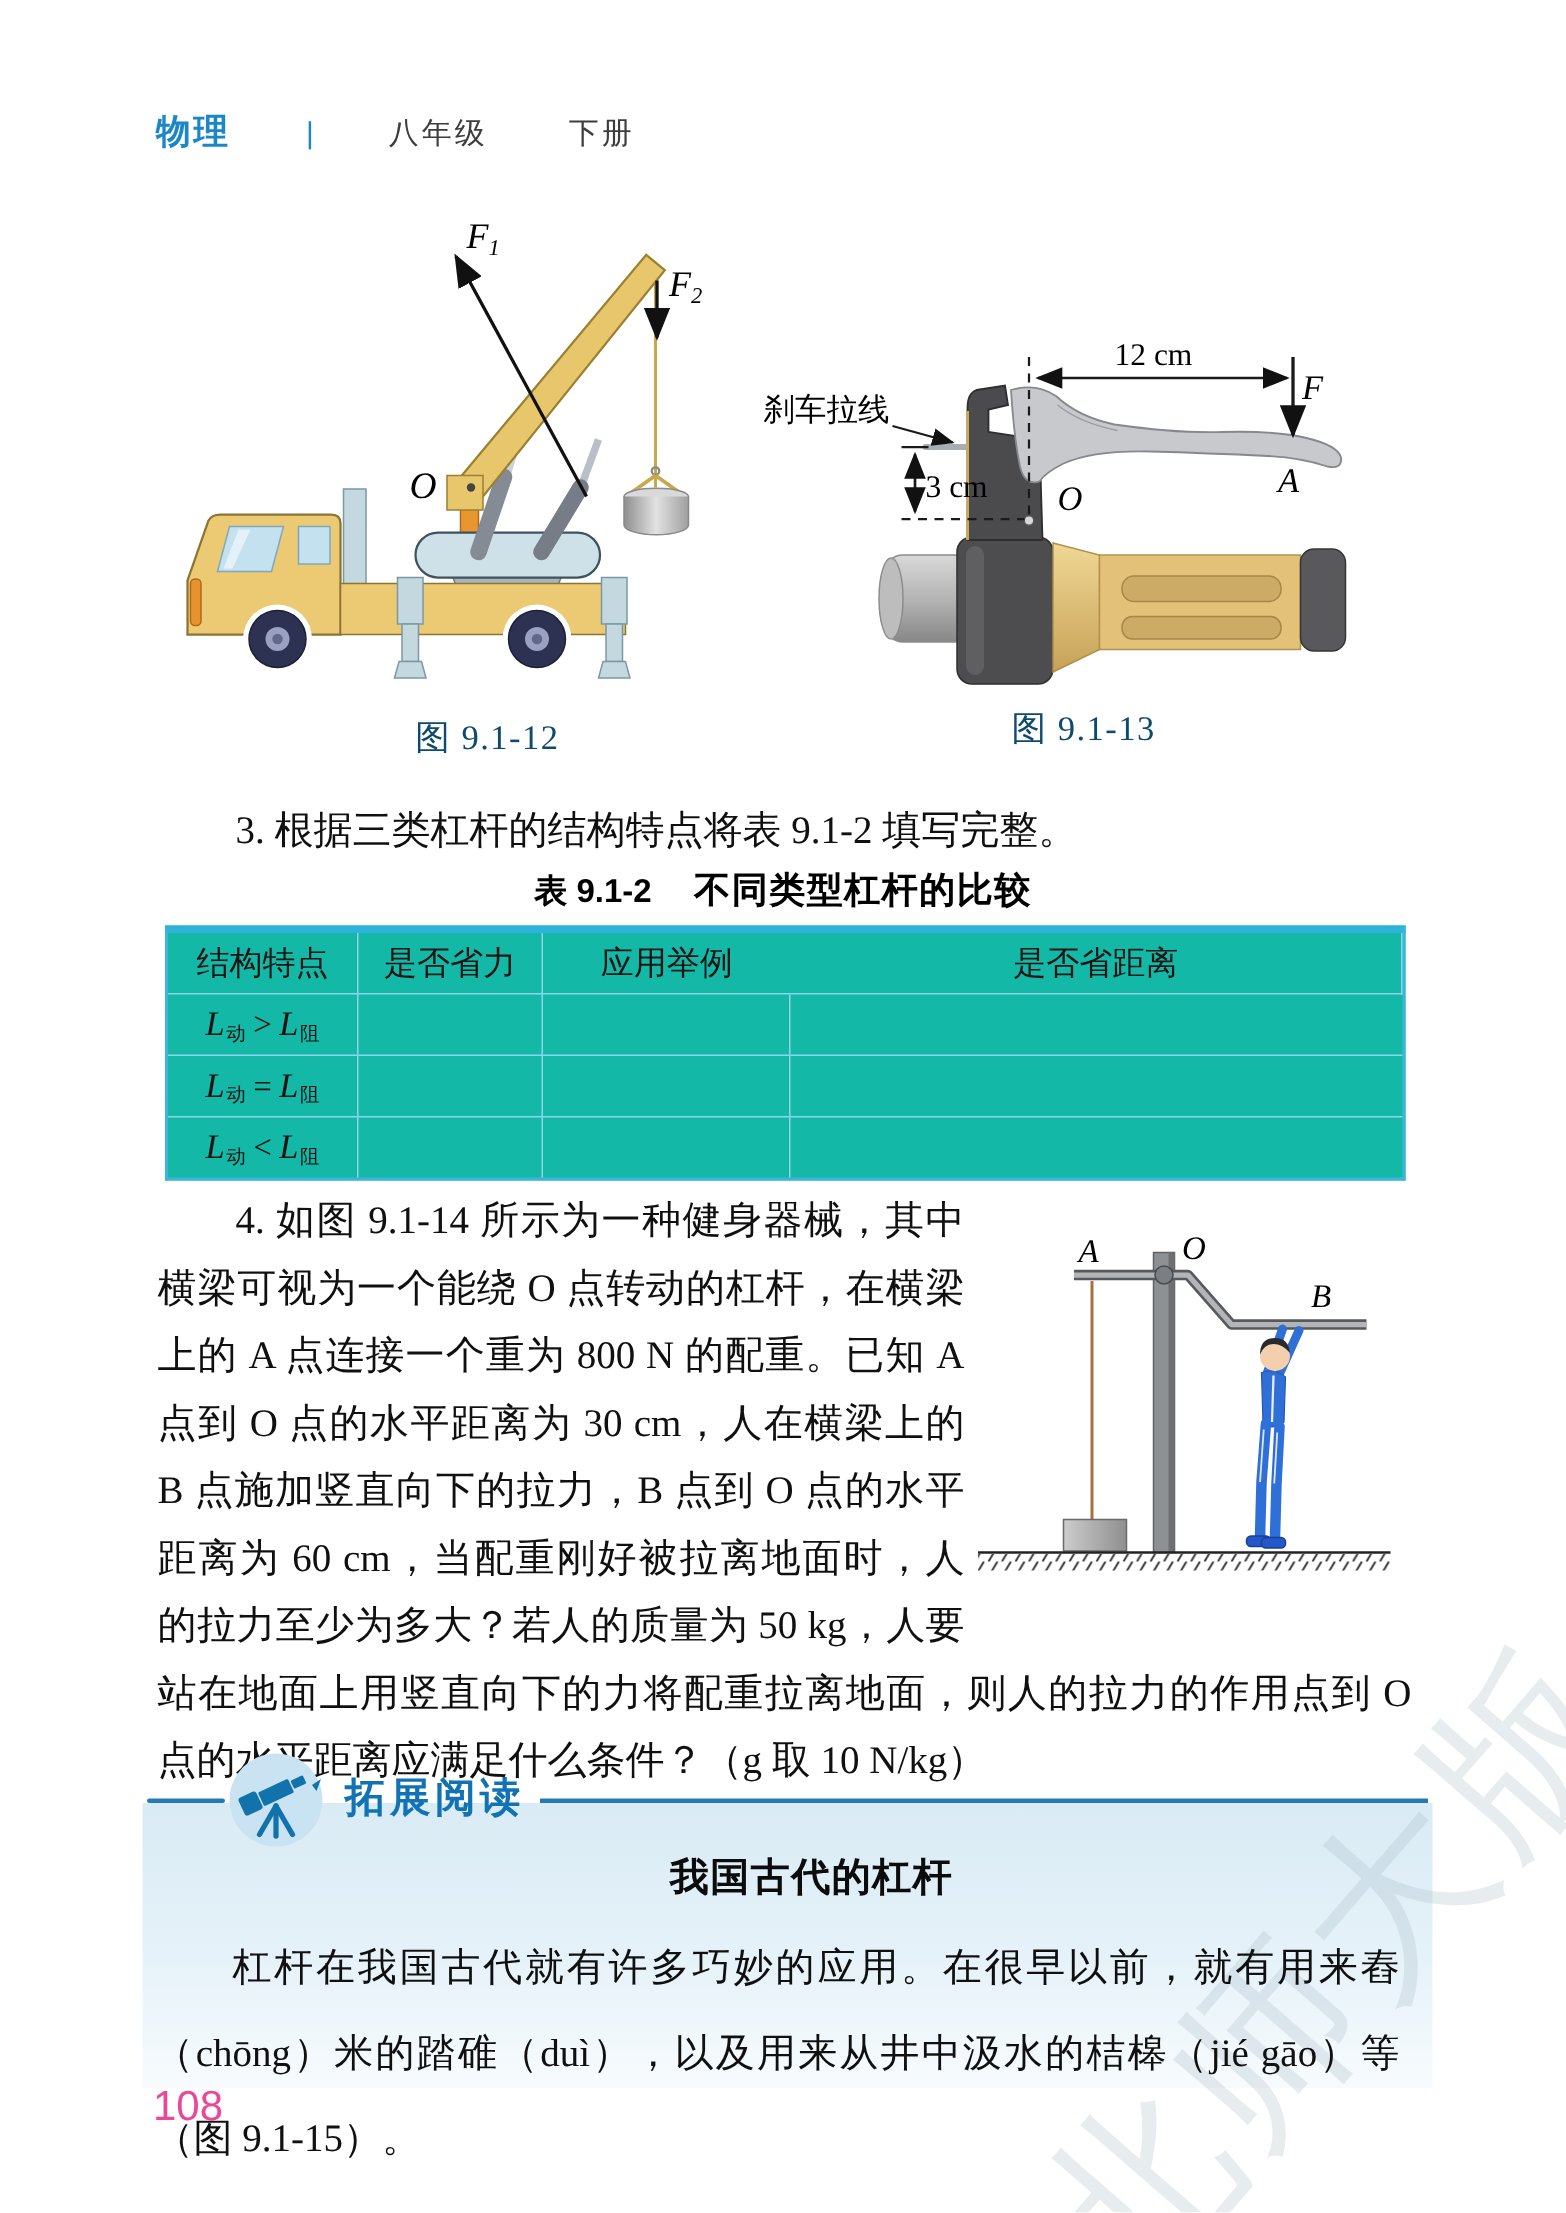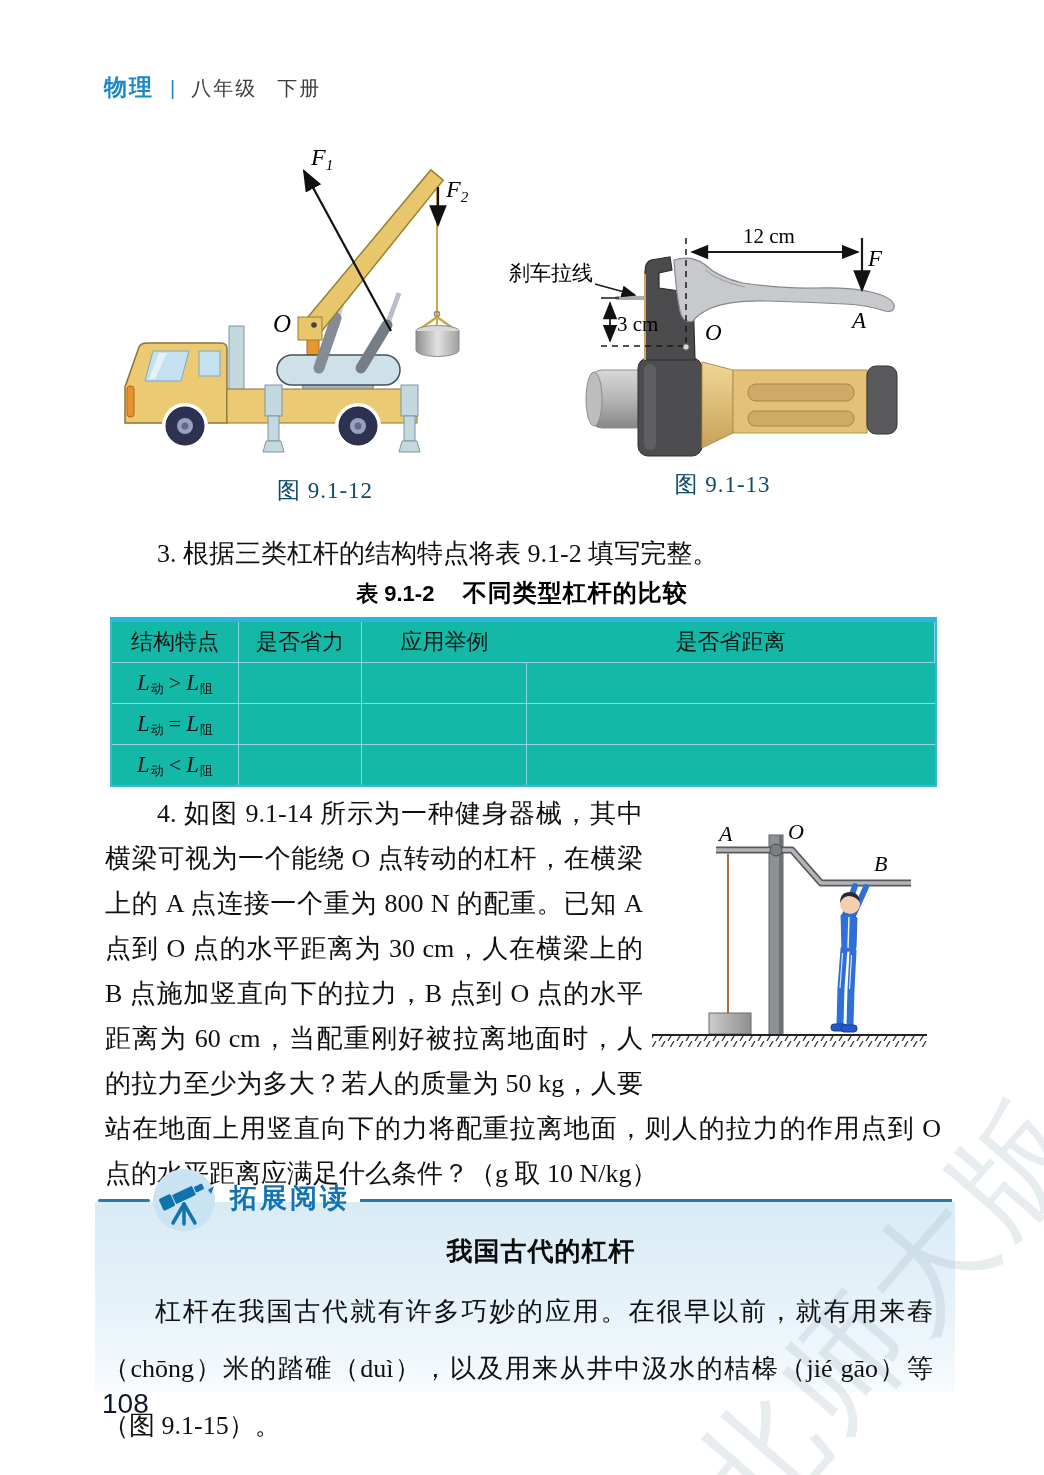--- a/index.html
+++ b/index.html
@@ -1,19 +1,19 @@
 <!DOCTYPE html>
 <html><head>
 <meta charset="utf-8">
 <style>
   html,body{margin:0;padding:0;background:#fff;}
   .page{position:relative;width:1044px;height:1475px;background:#ffffff;overflow:hidden;
         font-family:"Liberation Serif",serif;color:#111;}
   
-  .hdr{position:absolute;left:104px;top:72px;font-family:"Liberation Sans",sans-serif;font-size:20px;color:#3d3d3d;display:flex;align-items:baseline;}
+  .hdr{position:absolute;left:104px;top:72px;font-family:"Liberation Sans",sans-serif;font-size:20px;color:#3d3d3d;display:flex;align-items:baseline;gap:34px;}
   .hdr .subj{color:#1b87c9;font-weight:bold;font-size:23px;letter-spacing:2px;}
   .hdr .sep{color:#1b87c9;margin:0 16px;font-size:20px;}
   .hdr .grade{letter-spacing:2px;}
   .hdr .vol{margin-left:20px;letter-spacing:2px;}
   
   .fig{position:absolute;}
   .figcap{text-align:center;font-size:23px;color:#0c4a6e;letter-spacing:1px;}
   
   .q{font-size:26px;line-height:45px;text-align:justify;color:#101010;}
   .q3{position:absolute;left:105px;top:531px;width:836px;text-indent:2em;}
@@ -47,21 +47,21 @@
   .rline-l{position:absolute;left:98px;top:1199px;width:52px;height:3px;background:#2679b5;border-radius:2px;z-index:2;}
   .rline-r{position:absolute;left:360px;top:1199px;width:592px;height:3px;background:#2679b5;z-index:2;}
   .ricon{position:absolute;left:150px;top:1164px;width:68px;height:68px;z-index:2;}
   .rbadge{position:absolute;left:230px;top:1180px;z-index:2;font-family:"Liberation Sans",sans-serif;
      font-weight:bold;font-size:27px;color:#1273b4;letter-spacing:3px;}
   .rtitle{position:absolute;left:95px;top:1234px;width:860px;text-align:center;z-index:2;
      font-family:"Liberation Sans",sans-serif;font-weight:bold;font-size:26px;color:#0c0c0c;letter-spacing:1px;padding-left:16px;}
   .rpara{position:absolute;left:103px;top:1283px;width:830px;z-index:2;
      font-size:26px;line-height:57px;text-indent:2em;text-align:justify;}
   
-  .pageno{position:absolute;left:102px;top:1388px;font-family:"Liberation Sans",sans-serif;font-size:28px;color:#0f172a;}
+  .pageno{position:absolute;left:102px;top:1388px;font-family:"Liberation Sans",sans-serif;font-size:28px;color:#ec4899;}
   .wm{position:absolute;left:606px;top:1230px;width:570px;text-align:center;z-index:1;
      font-size:122px;color:rgba(168,183,197,0.27);transform:rotate(-49deg);
      letter-spacing:8px;white-space:nowrap;pointer-events:none;}
   svg text{font-family:"Liberation Serif",serif;}
 </style>
 </head>
 <body>
 
 <div class="page">
 

